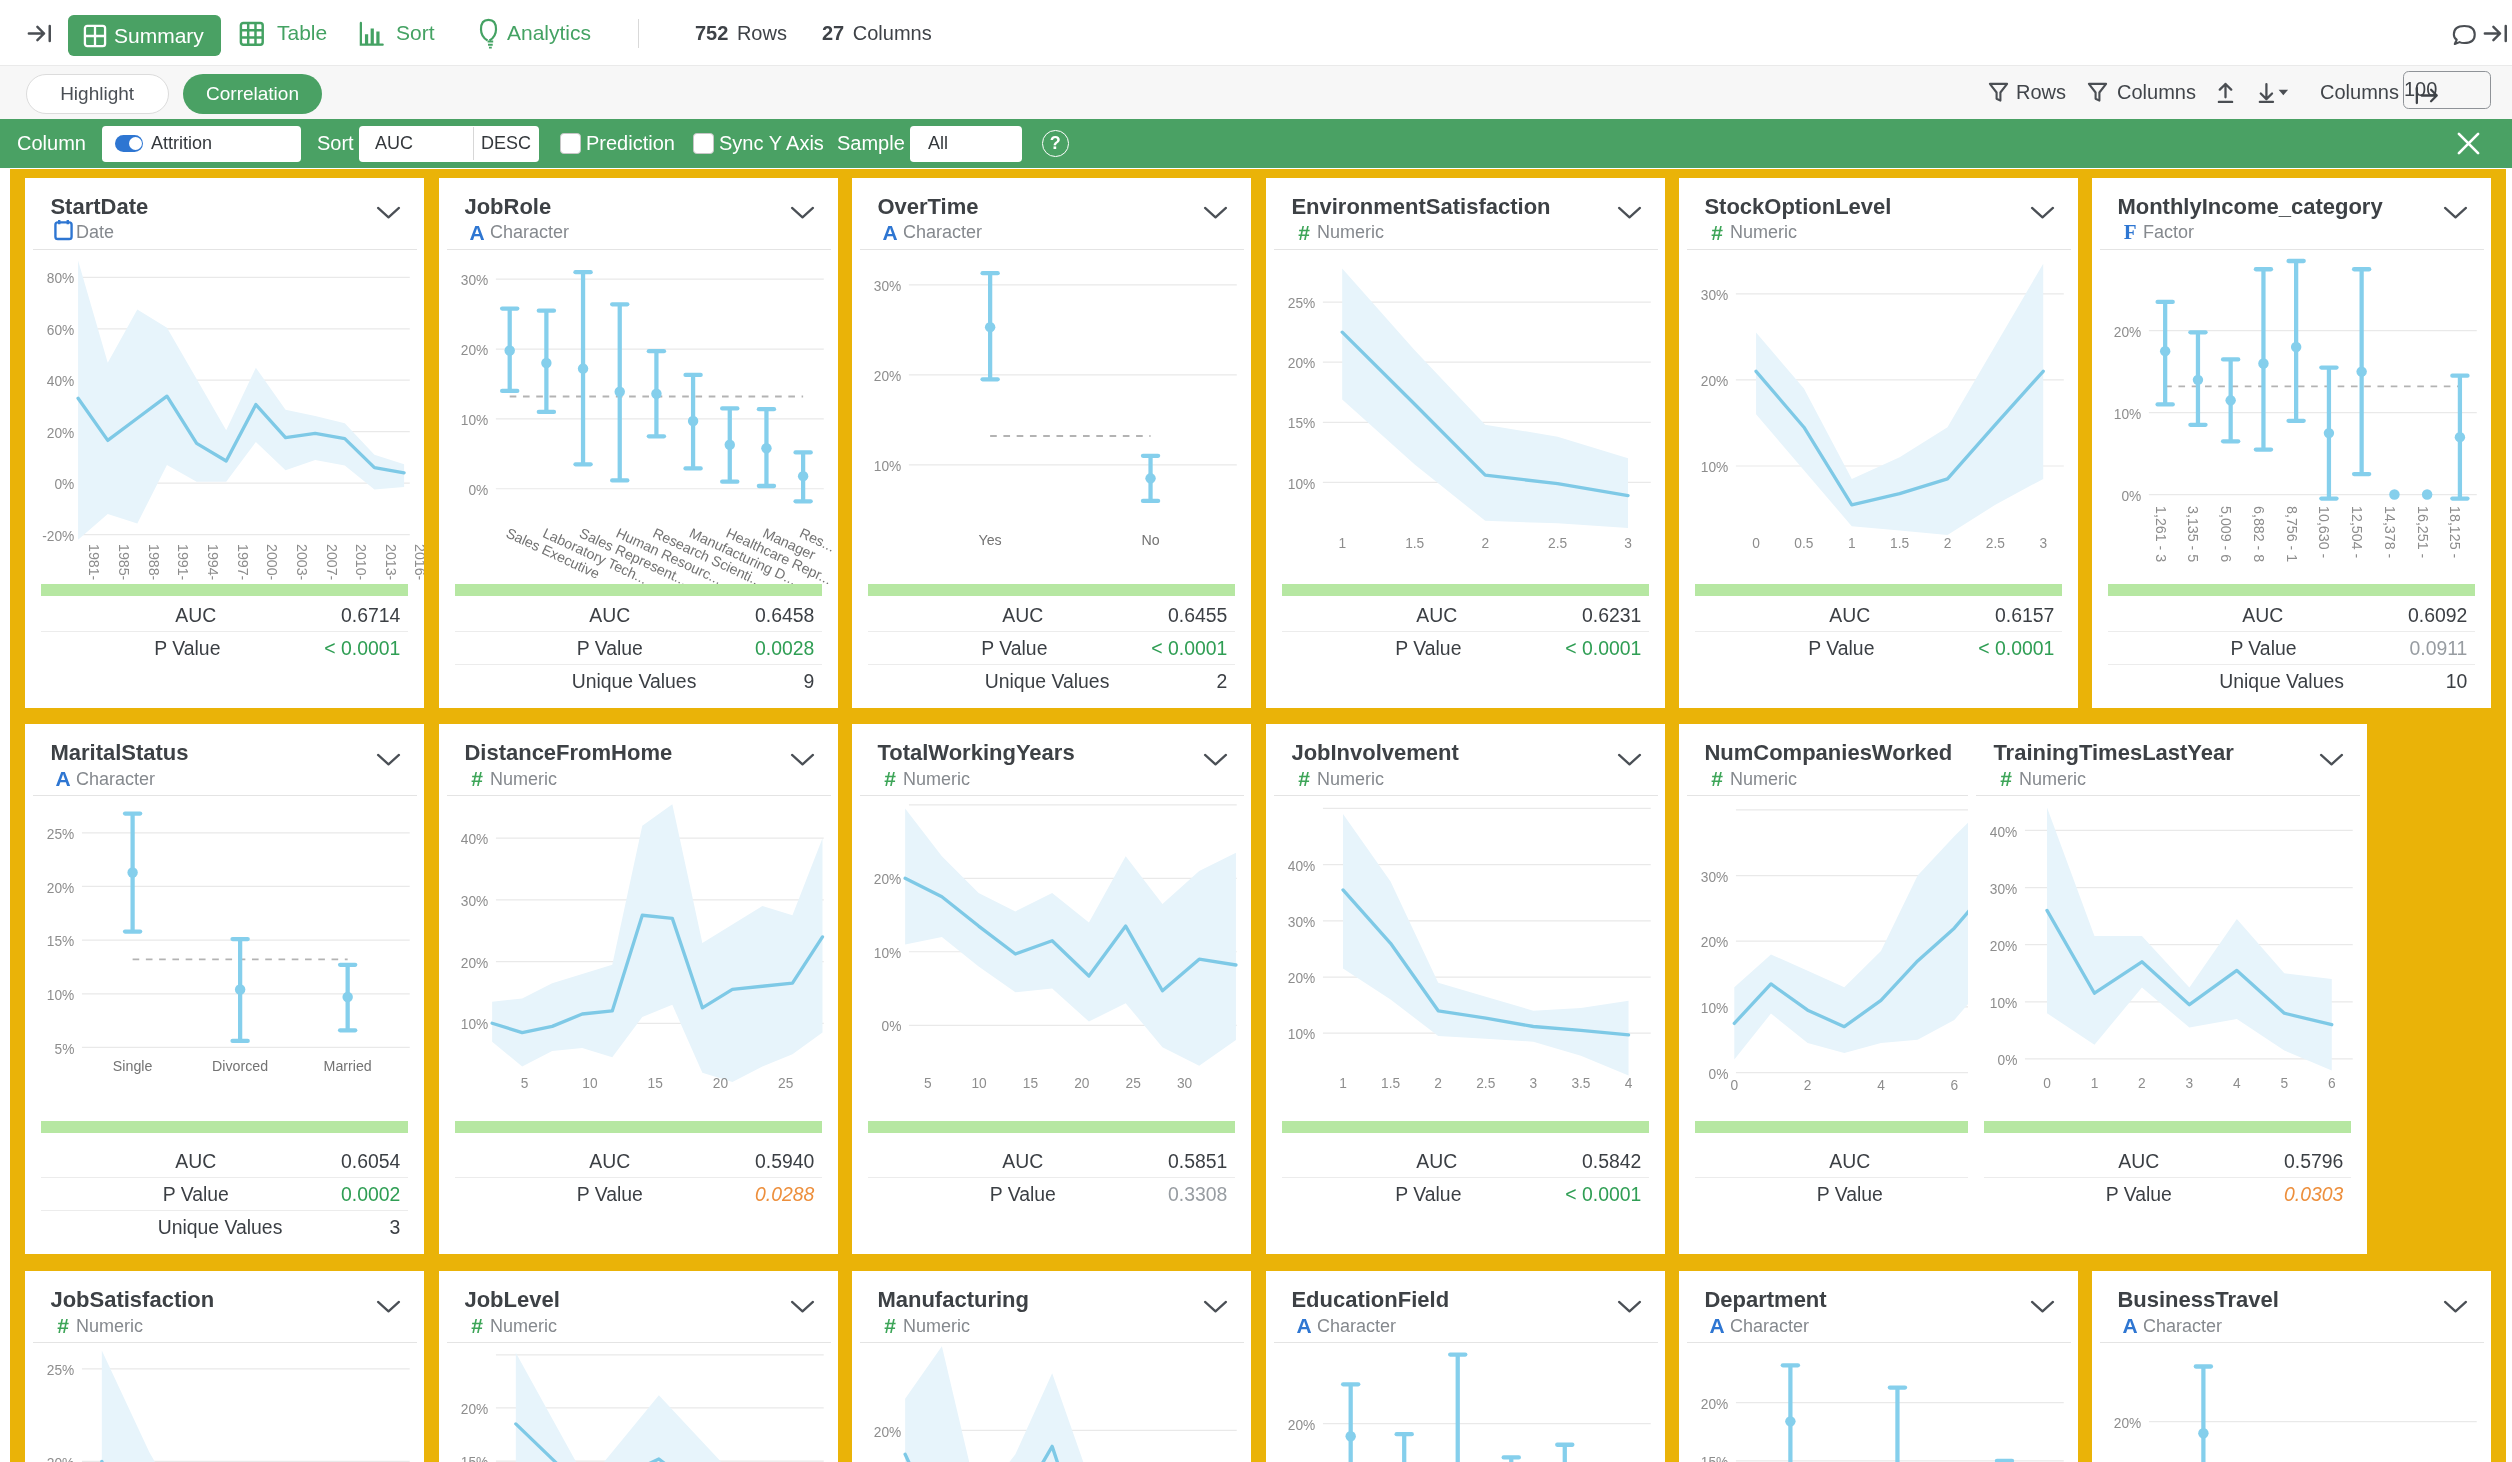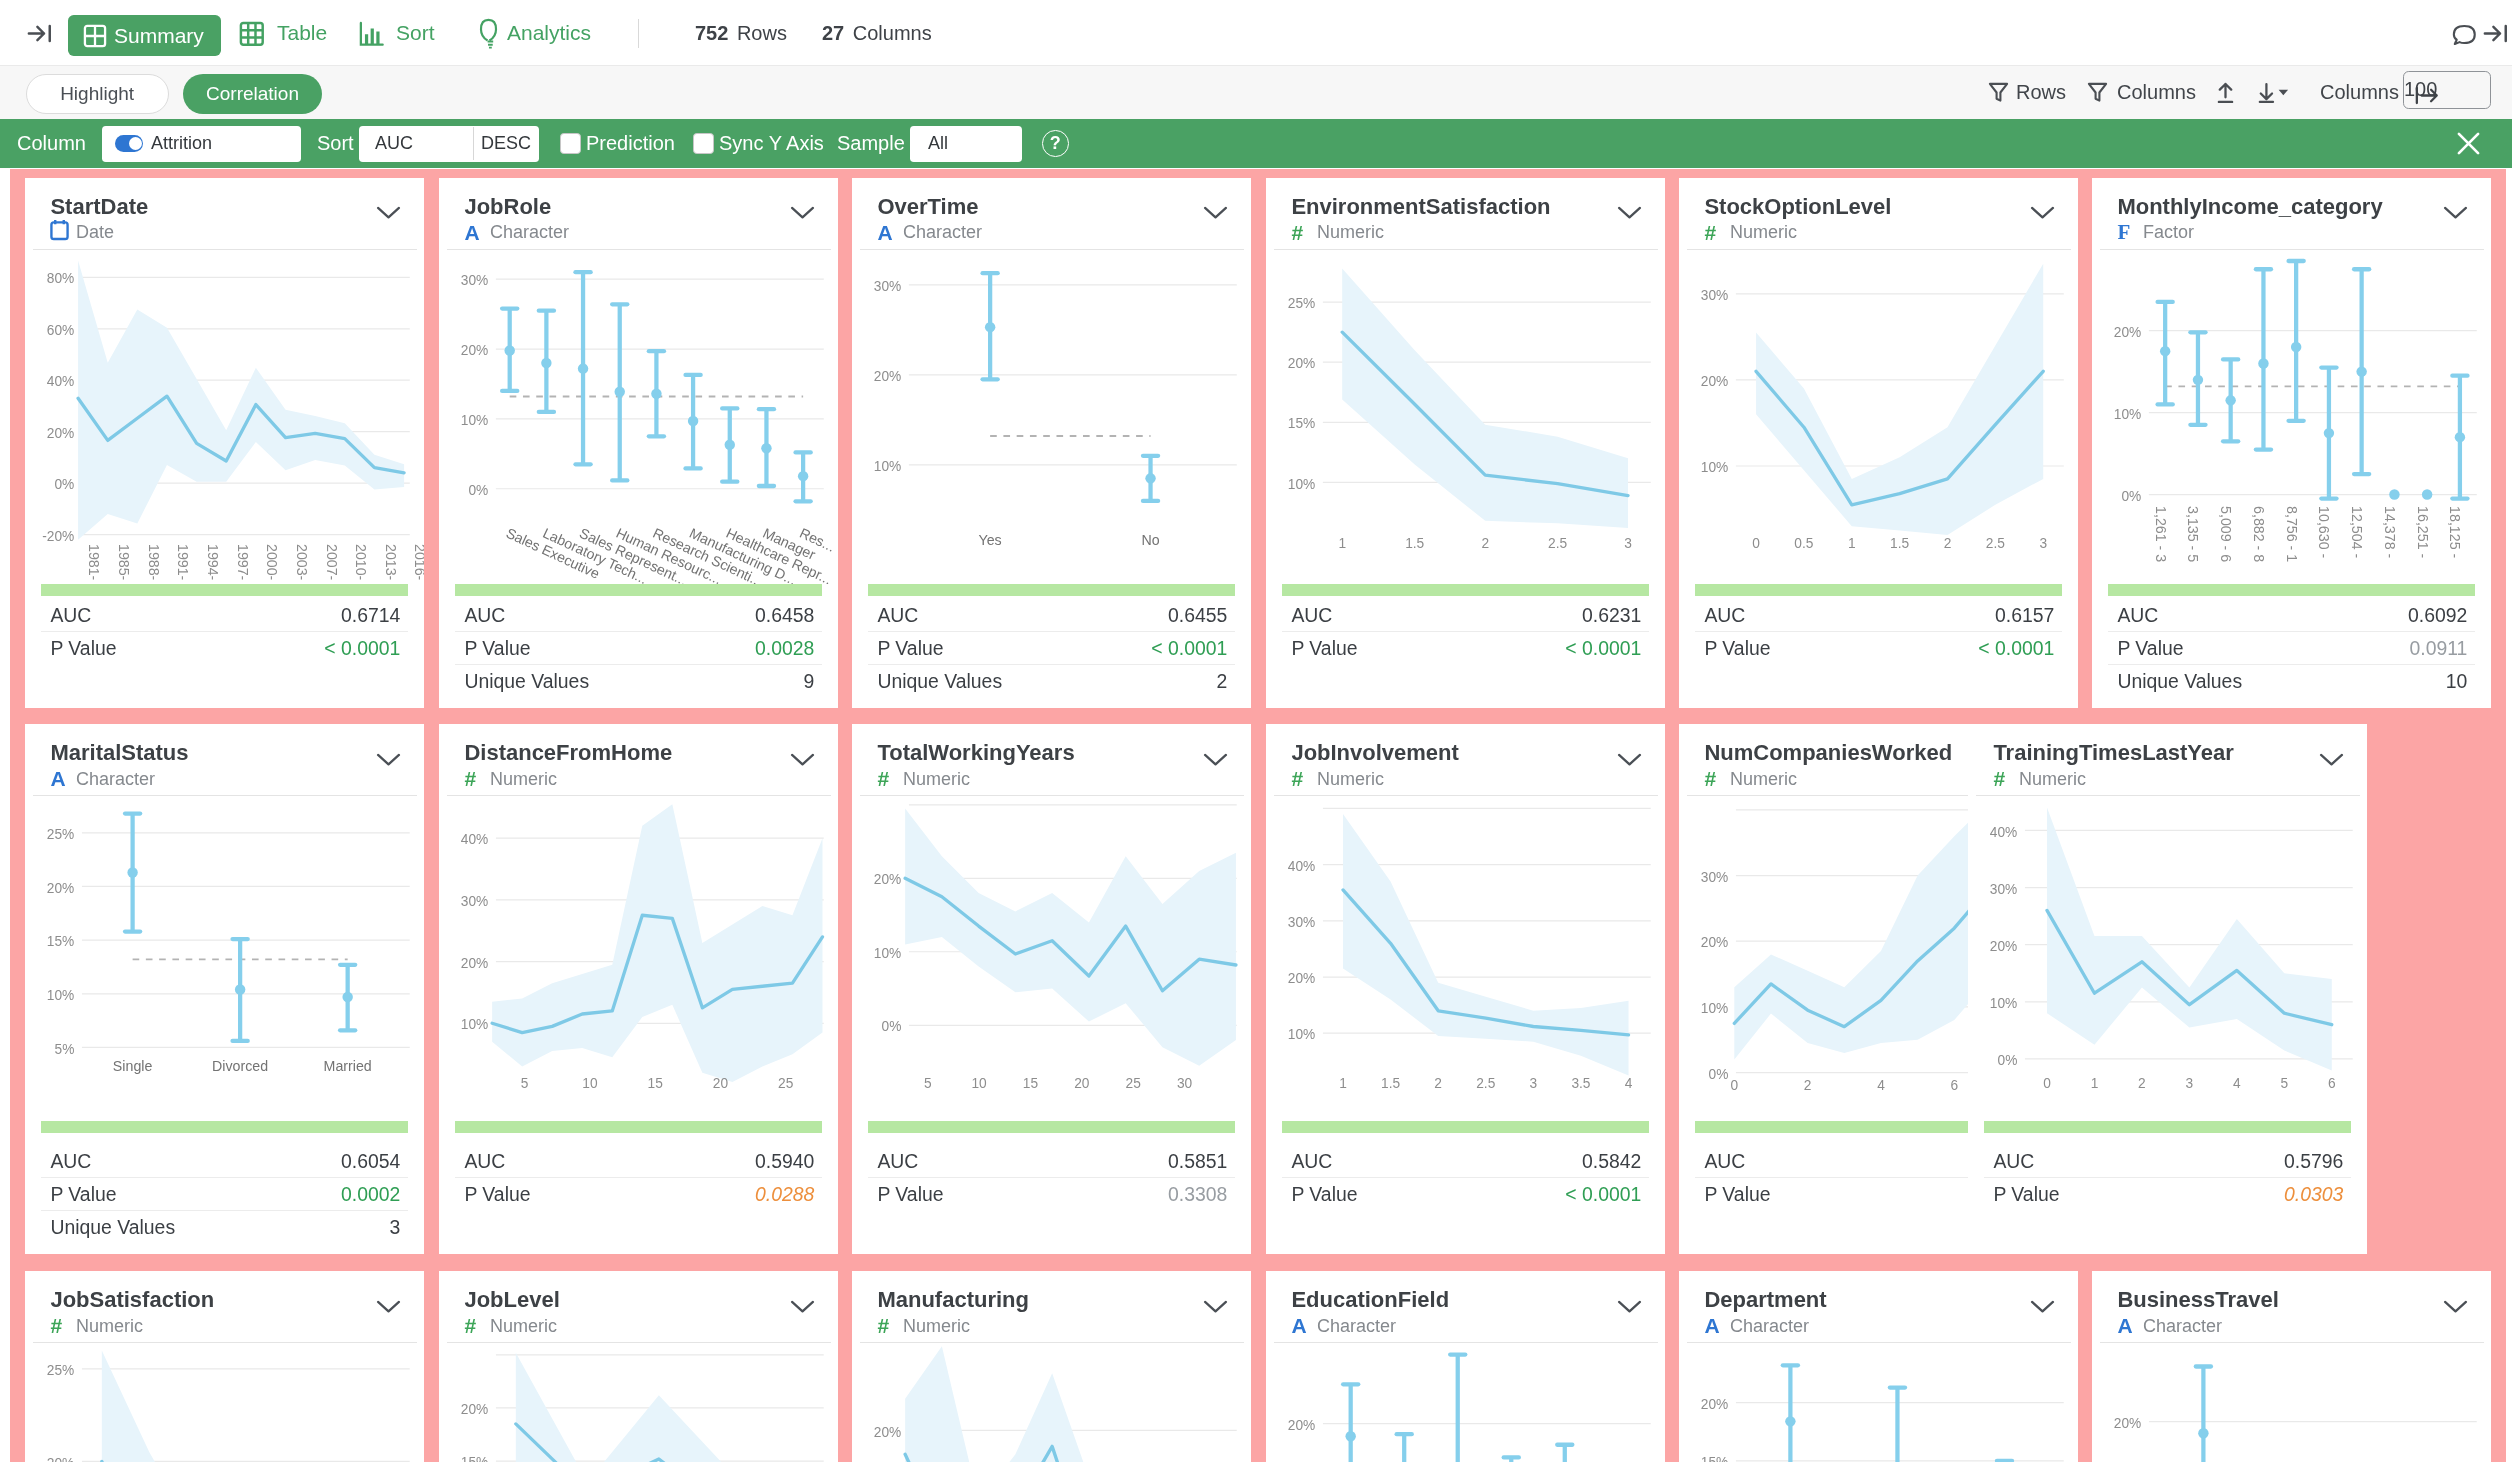--- a/index.html
+++ b/index.html
@@ -17,21 +17,21 @@
 .pill { position:absolute; top:7.6px; height:40px; border-radius:20px; font-size:19px; display:flex; align-items:center; justify-content:center; }
 .pill.white { background:#fff; border:0.9px solid #dcdcdc; color:#4a4f55; }
 .pill.green { background:#4aa164; color:#fff; }
 .subtxt { position:absolute; top:0; height:53px; display:flex; align-items:center; font-size:20px; color:#41454a; }
 
 #gbar { position:relative; height:49px; background:#4aa164; }
 #gbar .lbl { position:absolute; top:0; height:49px; display:flex; align-items:center; color:#fff; font-size:20px; }
 .ginput { position:absolute; top:6.6px; height:36px; background:#fff; border-radius:3.8px; display:flex; align-items:center; font-size:18px; color:#34383c; }
 .gcheck { position:absolute; top:14.2px; width:21px; height:21px; background:#fff; border:0.9px solid #c6c6c6; border-radius:3.8px; }
 
-#gridbg { position:absolute; left:10.4px; top:169px; width:2496px; height:1294px; background:#fca5a5; }
+#gridbg { position:absolute; left:10.4px; top:169px; width:2496px; height:1294px; background:#eab308;text-align:center; }
 .card { position:absolute; width:399px; height:530px; background:#fff; }
 .ct { position:absolute; left:25px; top:16px; font-size:22px; font-weight:bold; color:#3d4145; }
 .ctype { position:absolute; left:25px; top:42px; height:26.6px; display:flex; align-items:center; font-size:18px; color:#85898e; }
 .ctype .ic { width:25.6px; display:inline-block; }
 .chev { position:absolute; right:23px; top:28.5px; }
 .sep { position:absolute; left:7.6px; right:7.6px; top:71px; border-top:0.9px solid #e4e4e4; }
 .chart { position:absolute; left:0; top:72px; }
 .pbar { position:absolute; left:16px; right:16px; height:12.3px; background:#b6e7a2; }
 .stats { position:absolute; left:0; right:0; top:421px; }
 .srow { position:relative; height:33px; line-height:33px; padding:0 24px 0 25px; font-size:19.4px; color:#3b3f44; }

